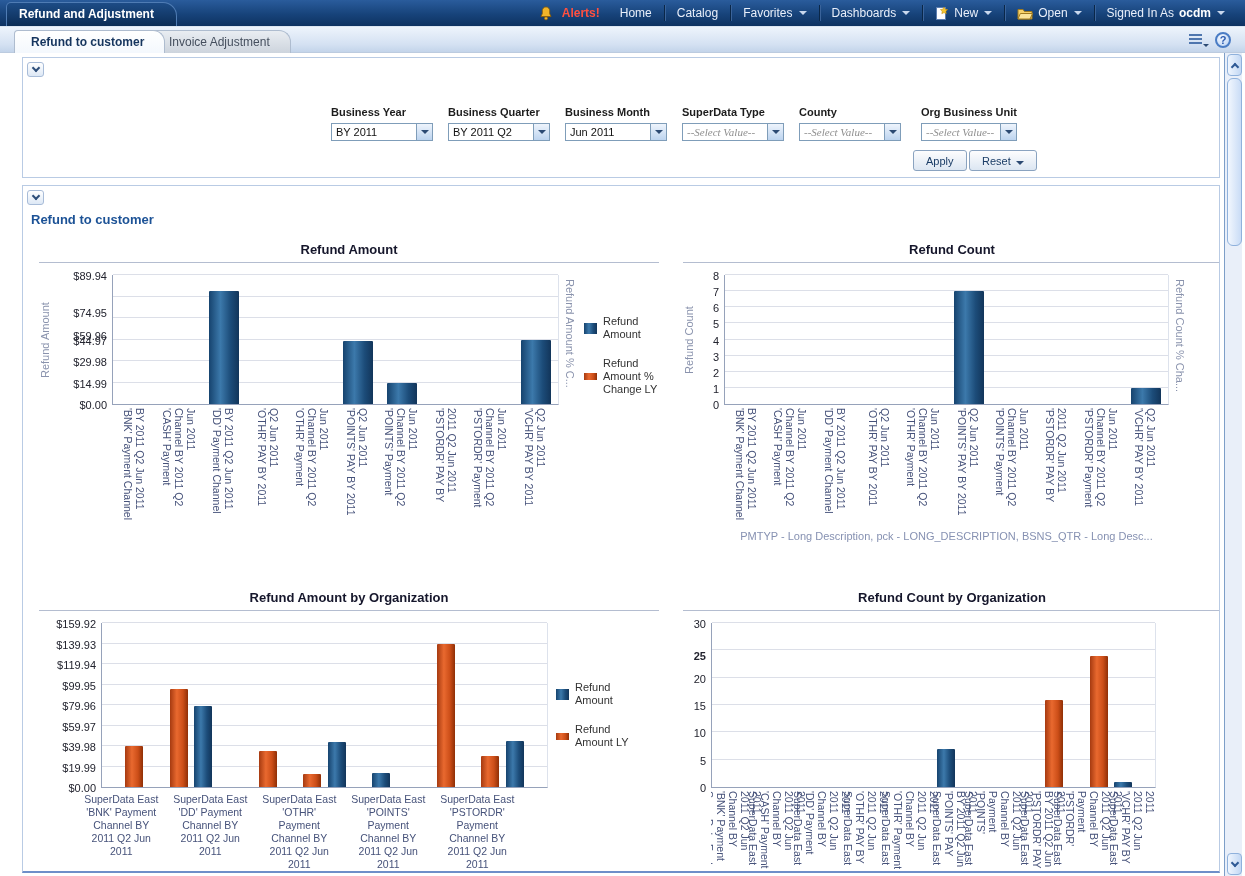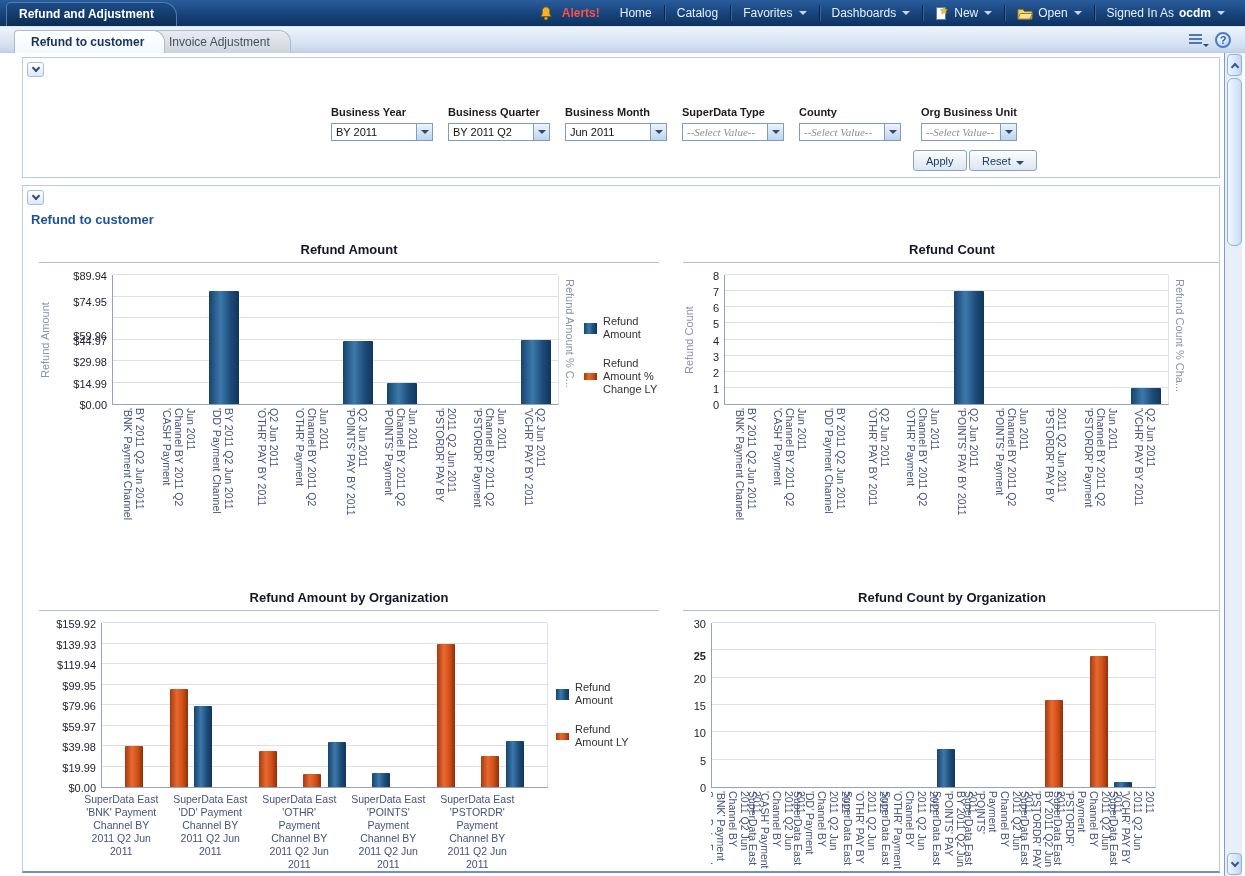--- a/index.html
+++ b/index.html
@@ -281,21 +281,21 @@
     <div class="ctitle">Refund Amount</div>
     <div class="cdiv"></div>
     <div class="cbody">
       <div class="vtl">Refund Amount</div>
       <div class="yaxis">
           <div class="ytick" style="bottom: -6px;">$0.00</div>
           <div class="ytick" style="bottom: 15.5px;">$14.99</div>
           <div class="ytick" style="bottom: 37px;">$29.98</div>
           <div class="ytick" style="bottom: 58.5px;">$44.97</div>
           <div class="ytick" style="bottom: 63px;">$59.96</div>
-          <div class="ytick" style="bottom: 97px;">$74.95</div>
+          <div class="ytick" style="bottom: 86px;">$74.95</div>
           <div class="ytick" style="bottom: 123px;">$89.94</div>
         </div>
       <div class="pwrap">
         <div class="plot">
             <div class="gridline" style="bottom: 21.5px;"></div>
             <div class="gridline" style="bottom: 43px;"></div>
             <div class="gridline" style="bottom: 64.5px;"></div>
             <div class="gridline" style="bottom: 86px;"></div>
             <div class="gridline" style="bottom: 107.5px;"></div>
             <div class="gridline" style="bottom: 129px;"></div>
@@ -405,20 +405,21 @@
             <div class="xslot" style="left: 310.1px; width: 44.3px;">
               <div class="xlab-rot">'PSTORDR' PAY BY 2011 Q2 Jun 2011</div>
             </div>
             <div class="xslot" style="left: 354.4px; width: 44.3px;">
               <div class="xlab-rot">'PSTORDR' Payment Channel BY 2011 Q2 Jun 2011</div>
             </div>
             <div class="xslot" style="left: 398.7px; width: 44.3px;">
               <div class="xlab-rot">'VCHR' PAY BY 2011 Q2 Jun 2011</div>
             </div>
           </div>
+        <div class="caption">PMTYP - Long Description, pck - LONG_DESCRIPTION, BSNS_QTR - Long Desc...</div>
       </div>
       <div class="vtr">Refund Count % Cha...</div>
     </div>
   </div>
 
   <div class="chart c2">
     <div class="ctitle">Refund Amount by Organization</div>
     <div class="cdiv"></div>
     <div class="cbody">
       <div class="yaxis">

